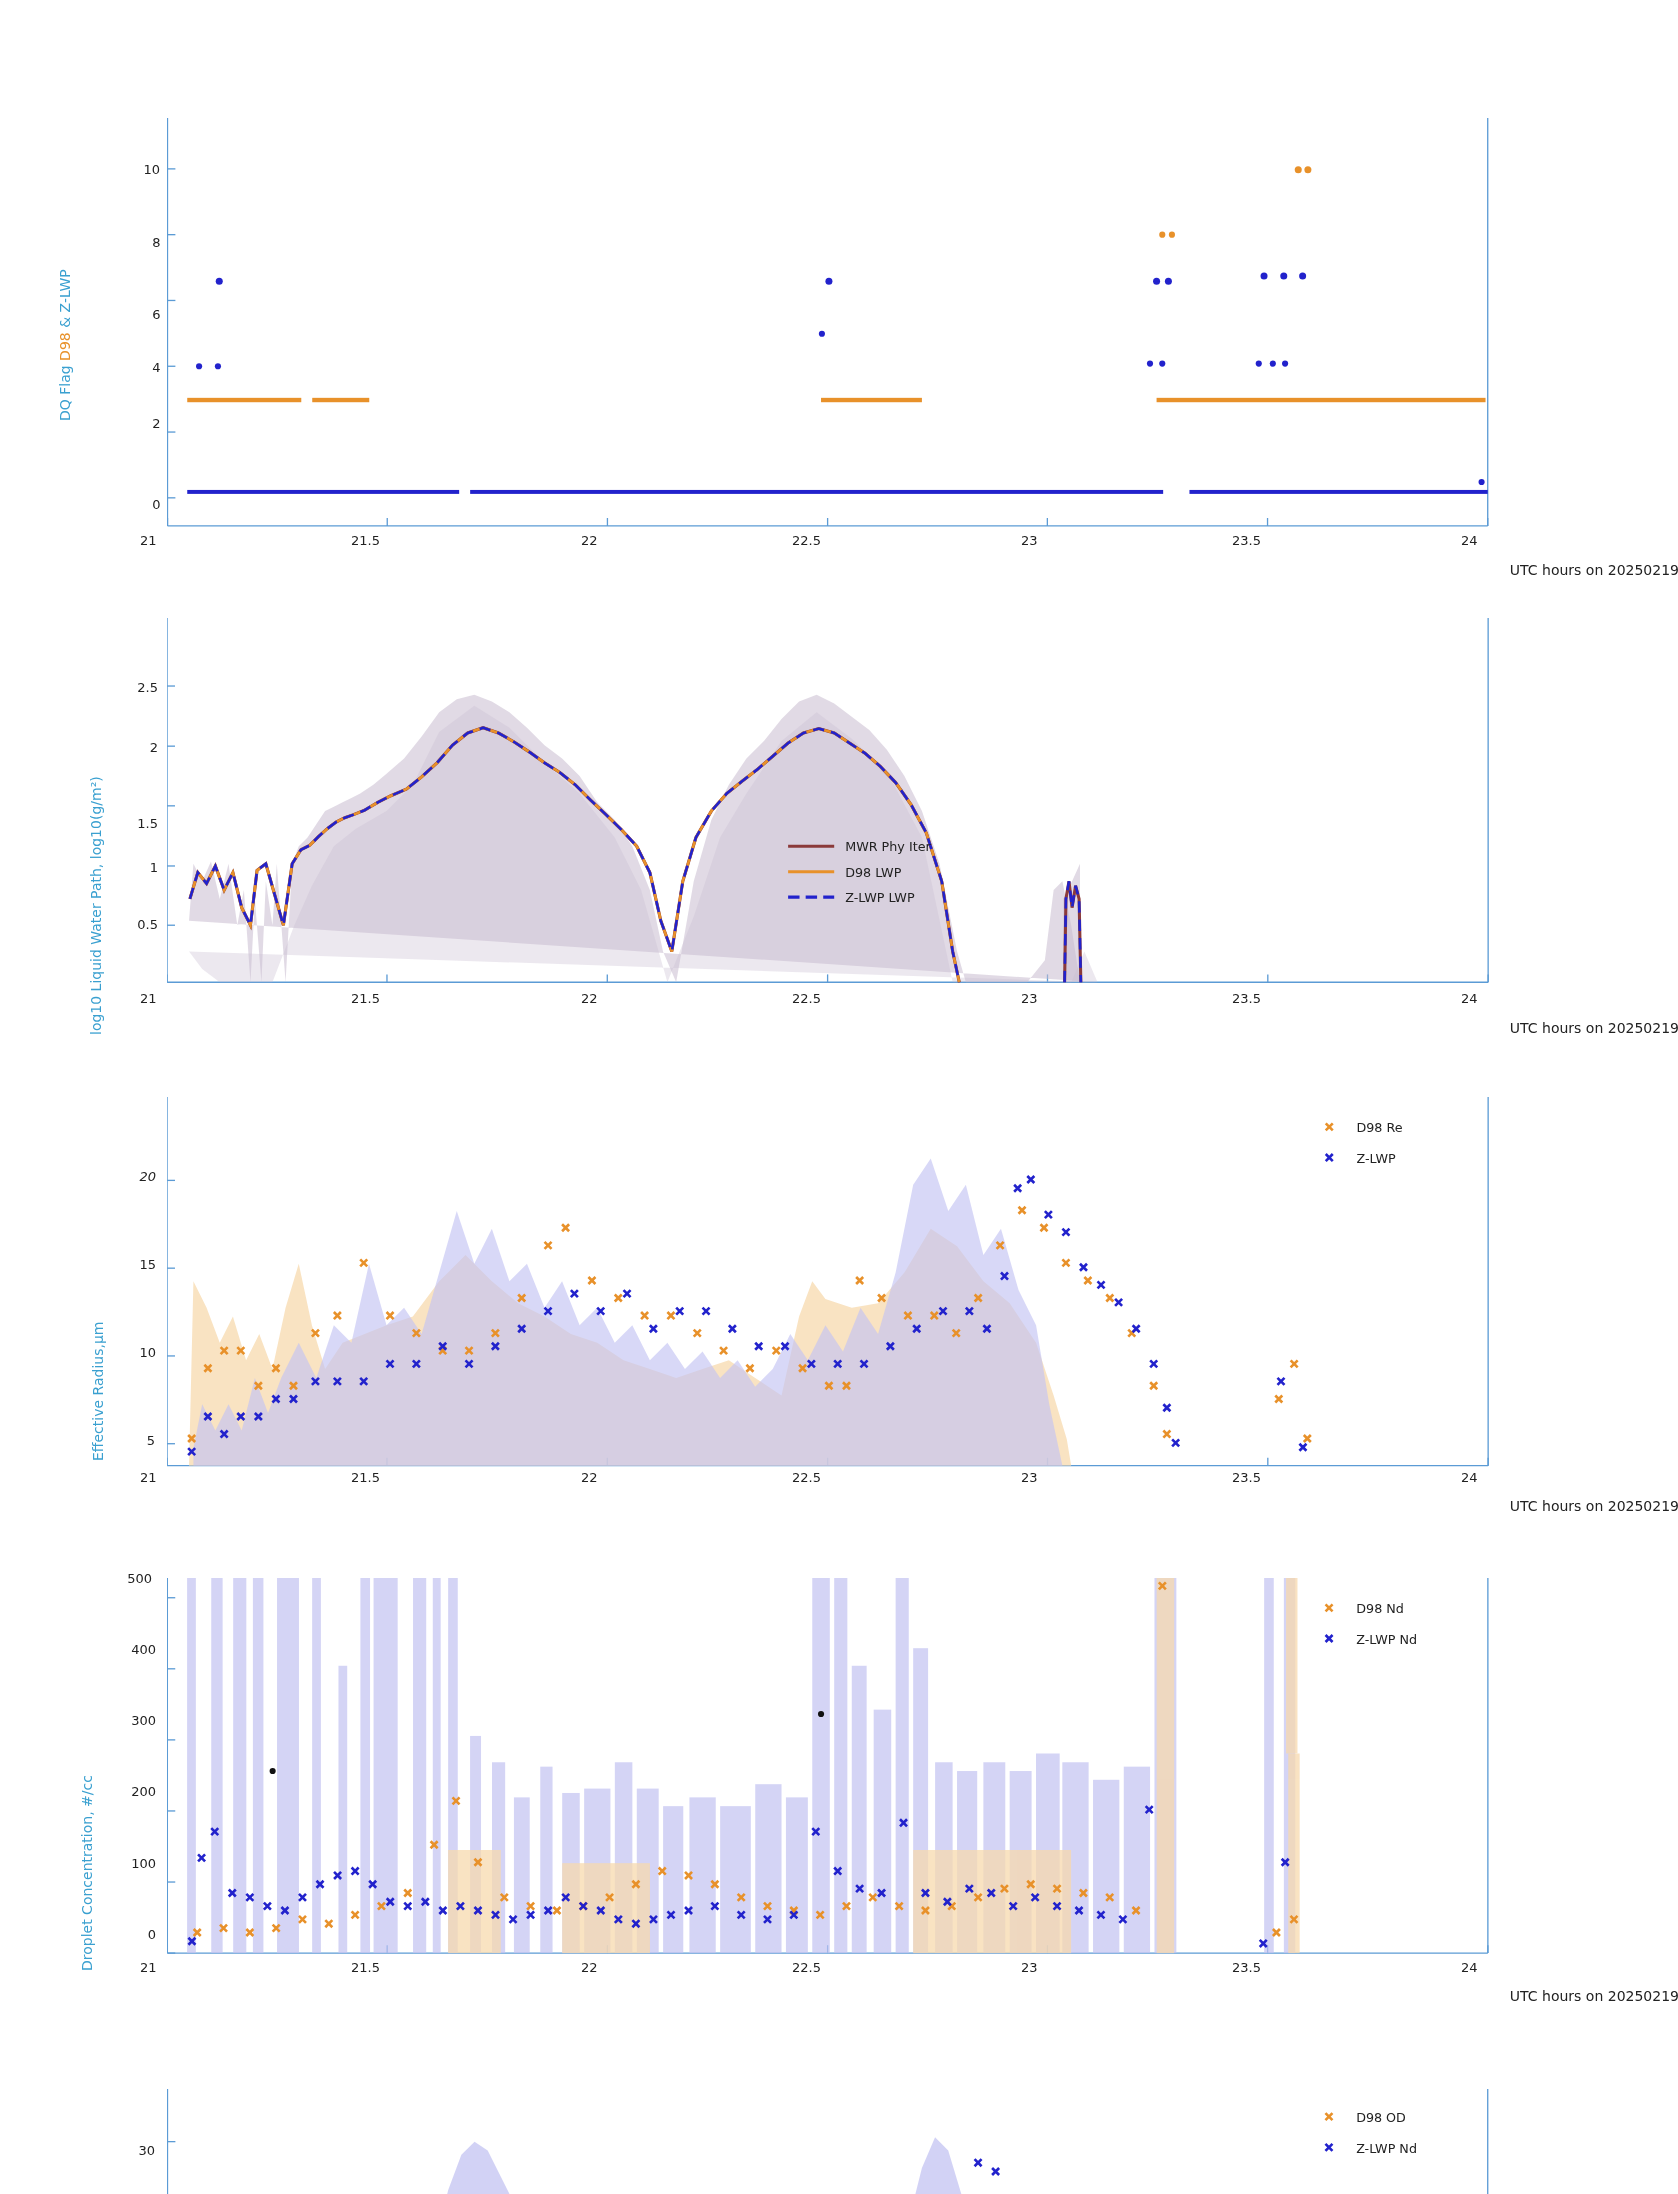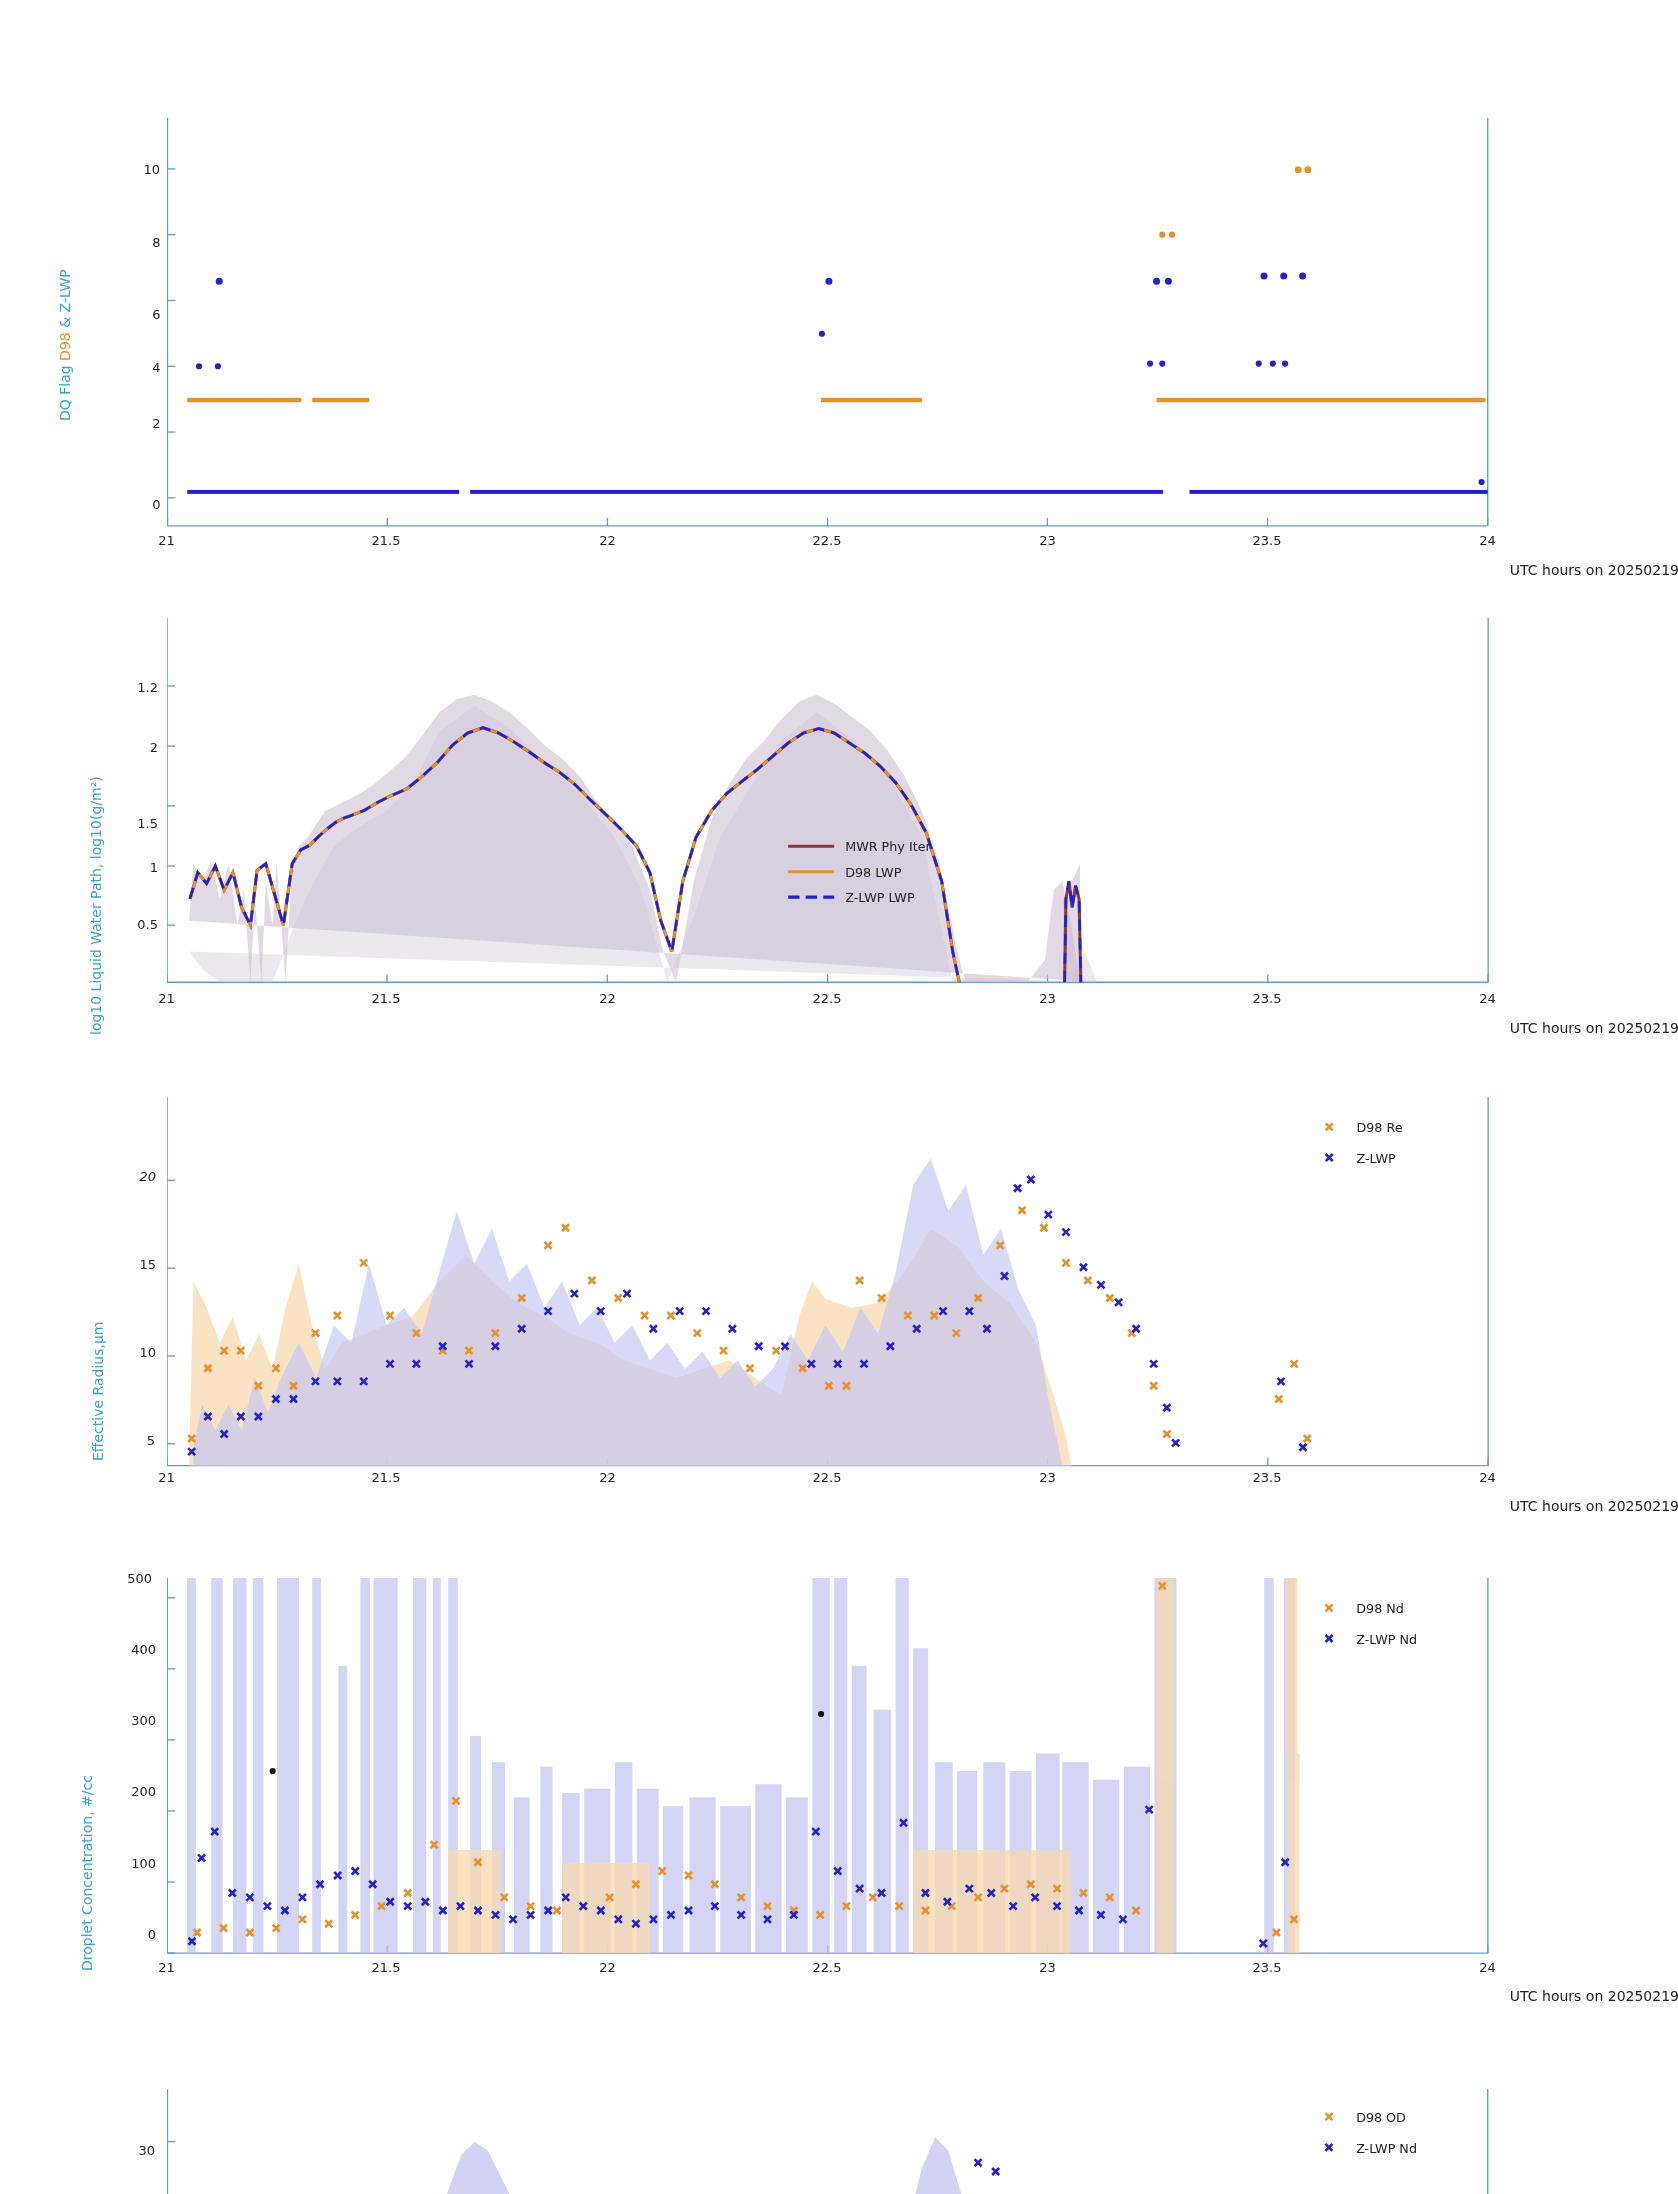--- a/index.html
+++ b/index.html
@@ -1,19 +1,19 @@
 <!DOCTYPE html>
 <html style="font-size:7px"><head>
 <meta charset="utf-8">
 <style>
   html,body{margin:0;padding:0;background:#ffffff;}
   body{width:1679px;height:2633px;font-family:"DejaVu Sans",sans-serif;}
   .page{position:relative;width:1679px;height:2633px;background:#fff;}
   .panel{position:relative;width:1679px;}
-  .ticklabel{position:absolute;color:#222;font-size:13px;text-align:center;font-family:"DejaVu Sans",sans-serif;}
+  .ticklabel{position:absolute;color:#222;font-size:13px;font-family:"DejaVu Sans",sans-serif;}
   .yticklabel{position:absolute;color:#222;font-size:13px;text-align:right;font-family:"DejaVu Sans",sans-serif;}
   .xlabel{position:absolute;color:#222;font-size:14px;text-align:right;width:100%;font-family:"DejaVu Sans",sans-serif;}
   .ylabel{position:absolute;color:#3aa0d0;font-size:14px;transform-origin:0 0;transform:rotate(-90deg);white-space:nowrap;font-family:"DejaVu Sans",sans-serif;}
   .ylabel .orange{color:#e8912a;}
   .legend{position:absolute;font-size:12.7px;color:#222;font-family:"DejaVu Sans",sans-serif;}
   svg{display:block;}
 </style>
 </head>
 <body>
 
@@ -101,21 +101,21 @@
     <div class="ticklabel" style="left:1461px;top:533px;width:53px;">24</div>
     <div class="xlabel" style="left:0;top:562px;">UTC hours on 20250219</div>
   </div>
 
   <div class="panel" style="position:absolute;left:0;top:592px;width:1679px;height:474px;">
     <div class="ylabel" style="left:88px;top:443px;">log10 Liquid Water Path, log10(g/m²)</div>
     <div class="yticklabel" style="left:105px;top:325px;width:53px;text-align:right;">0.5</div>
     <div class="yticklabel" style="left:105px;top:268px;width:53px;">1</div>
     <div class="yticklabel" style="left:105px;top:224px;width:53px;">1.5</div>
     <div class="yticklabel" style="left:105px;top:148px;width:53px;">2</div>
-    <div class="yticklabel" style="left:105px;top:88px;width:53px;">1.2</div>
+    <div class="yticklabel" style="left:105px;top:88px;width:53px;">2.5</div>
 
     <svg width="1330" height="395" style="position:absolute;left:167px;top:26px;" viewBox="0 0 3030 900">
       <line x1="0" y1="0" x2="0" y2="830" stroke="#5b9bd5" stroke-width="3"></line>
       <line x1="3010" y1="0" x2="3010" y2="830" stroke="#5b9bd5" stroke-width="3"></line>
       <line x1="0" y1="830" x2="3010" y2="830" stroke="#5b9bd5" stroke-width="3"></line>
       <g stroke="#5b9bd5" stroke-width="3">
         <line x1="0" y1="830" x2="0" y2="812"></line>
           <line x1="501" y1="830" x2="501" y2="812"></line>
         <line x1="1003" y1="830" x2="1003" y2="812"></line>
           <line x1="1505" y1="830" x2="1505" y2="812"></line>

